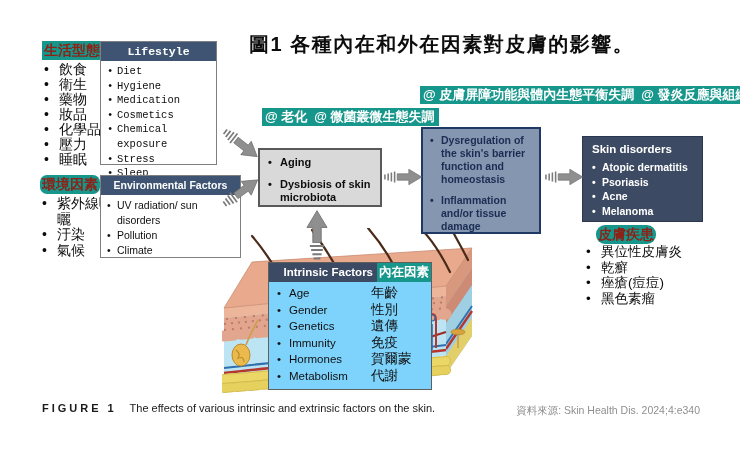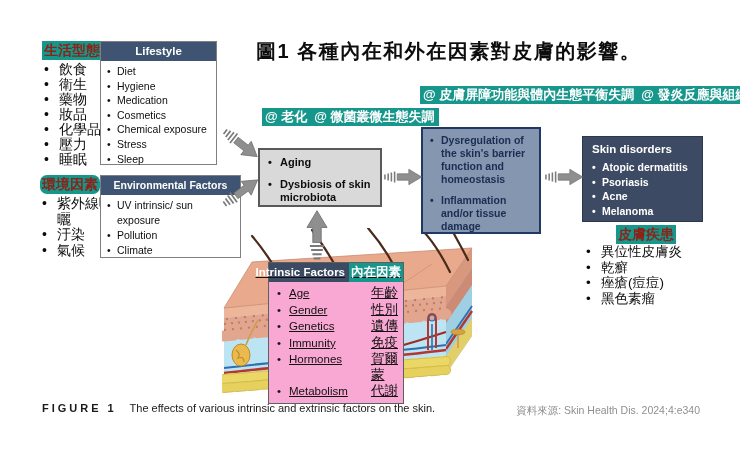--- a/index.html
+++ b/index.html
@@ -1,49 +1,49 @@
 <!DOCTYPE html>
 <html><head>
 <meta charset="utf-8">
 <style>
   html,body{margin:0;padding:0;background:#fff;}
   .stage{position:relative;width:740px;height:456px;background:#ffffff;overflow:hidden;
          font-family:"Liberation Sans","DejaVu Sans",sans-serif;color:#111;}
 
   
-  .figure-title{position:absolute;left:248px;top:30px;margin:8px;font-size:20px;font-weight:bold;
+  .figure-title{position:absolute;left:248px;top:30px;margin:1px;font-size:20px;font-weight:bold;
                 letter-spacing:1.5px;color:#0d0d0d;}
 
   
   .tag{position:absolute;background:#17968b;color:#8c2318;font-weight:bold;font-size:14px;
        line-height:19px;padding:0 2px;white-space:nowrap;z-index:2;}
   .lifestyle-tag{left:42px;top:41px;}
   .env-tag{left:40px;top:175px;border-radius:7px;}
-  .disease-tag{left:616px;top:225px;}
+  .disease-tag{left:596px;top:225px;border-radius:9px;}
 
   
   .tag-stack{position:absolute;display:flex;flex-direction:row;align-items:flex-start;z-index:2;}
   .aging-tags{left:262px;top:108px;}
   .dys-tags{left:420px;top:86px;}
   .tealtag{background:#17968b;color:#fff;font-weight:bold;font-size:13px;line-height:17px;
            padding:0 4px 1px 3px;white-space:nowrap;}
 
   
   .zh-list{position:absolute;margin:0;padding:0;list-style:none;font-size:14px;color:#0d0d0d;z-index:2;}
   .zh-list li{position:relative;padding-left:17px;line-height:15px;}
   .zh-list li::before{content:"\2022";position:absolute;left:2px;}
   .lifestyle-zh{left:42px;top:62px;}
   .env-zh{left:40px;top:196px;}
   .env-zh li{width:66px;line-height:15.5px;}
   .disease-zh{left:584px;top:244px;font-size:13.5px;}
   .disease-zh li{line-height:15.5px;}
 
   
   .panel{position:absolute;background:#fff;border:1px solid #7f7f7f;z-index:2;box-sizing:border-box;}
-  .lifestyle-box{left:100px;top:41px;width:117px;height:124px;}
+  .lifestyle-box{left:100px;top:41px;width:117px;height:124px;font-family:Liberation Mono, monospace;}
   .env-box{left:100px;top:175px;width:141px;height:83px;}
   .panel-header{background:#3e5472;color:#fff;font-weight:bold;text-align:center;
                 font-size:11.5px;line-height:19px;height:19px;}
   .env-box .panel-header{font-size:10.5px;}
   .en-list{margin:3px 0 0;padding:0 3px 0 5px;list-style:none;font-size:10.5px;color:#0d0d0d;}
   .en-list li{position:relative;padding-left:11px;line-height:14.6px;}
   .en-list li::before{content:"\2022";position:absolute;left:1px;}
   .env-box .en-list li{line-height:15px;}
 
   
@@ -59,22 +59,22 @@
   .dys-box .en-list li{line-height:13px;margin-bottom:8px;padding-left:12px;}
 
   
   .disorders-box{position:absolute;left:582px;top:136px;width:121px;height:86px;background:#3d4a63;
                  border:1px solid #2c374d;color:#fff;z-index:2;box-sizing:border-box;}
   .disorders-title{font-weight:bold;font-size:11.5px;padding:6px 0 5px 9px;}
   .disorders-box .en-list{margin:0;color:#fff;font-weight:bold;padding-left:8px;}
   .disorders-box .en-list li{line-height:14.5px;}
 
   
-  .intrinsic-box{position:absolute;left:268px;top:262px;width:136px;background:#f9a8d4;
-                 border:1px solid #5f5f5f;z-index:3;box-sizing:border-box;text-decoration:underline;}
+  .intrinsic-box{position:absolute;left:268px;top:262px;width:164px;background:#7dd3fc;
+                 border:1px solid #5f5f5f;z-index:3;box-sizing:border-box;}
   .intrinsic-header{background:#3d4a63;color:#fff;font-weight:bold;font-size:11.5px;line-height:19px;
                     display:flex;justify-content:flex-end;align-items:center;white-space:nowrap;}
   .intrinsic-header .ihe{padding-right:4px;}
   .intrinsic-header .ihz{background:#17968b;font-size:12.5px;padding:0 2px;}
   .intrinsic-rows{list-style:none;margin:3px 0 4px;padding:0 3px 0 7px;}
   .intrinsic-rows li{display:flex;align-items:baseline;line-height:15.6px;}
   .int-en{flex:0 0 82px;font-size:11.5px;position:relative;padding-left:13px;}
   .int-en::before{content:"\2022";position:absolute;left:1px;}
   .int-zh{font-size:13.5px;}
 
@@ -130,21 +130,21 @@
   <ul class="zh-list env-zh">
 
   <li><span>紫外線曝曬</span></li>
       <li><span>汙染</span></li>
       <li><span>氣候</span></li>
     </ul>
   <div class="panel env-box">
     <div class="panel-header">Environmental Factors</div>
     <ul class="en-list">
 
-    <li><span>UV intrinsic/ sun exposure</span></li>
+    <li><span>UV radiation/ sun disorders</span></li>
         <li><span>Pollution</span></li>
         <li><span>Climate</span></li>
       </ul>
   </div>
 
   <div class="tag-stack aging-tags">
 
   <span class="tealtag">@ 老化</span>
       <span class="tealtag">@ 微菌叢微生態失調</span>
     </div>

